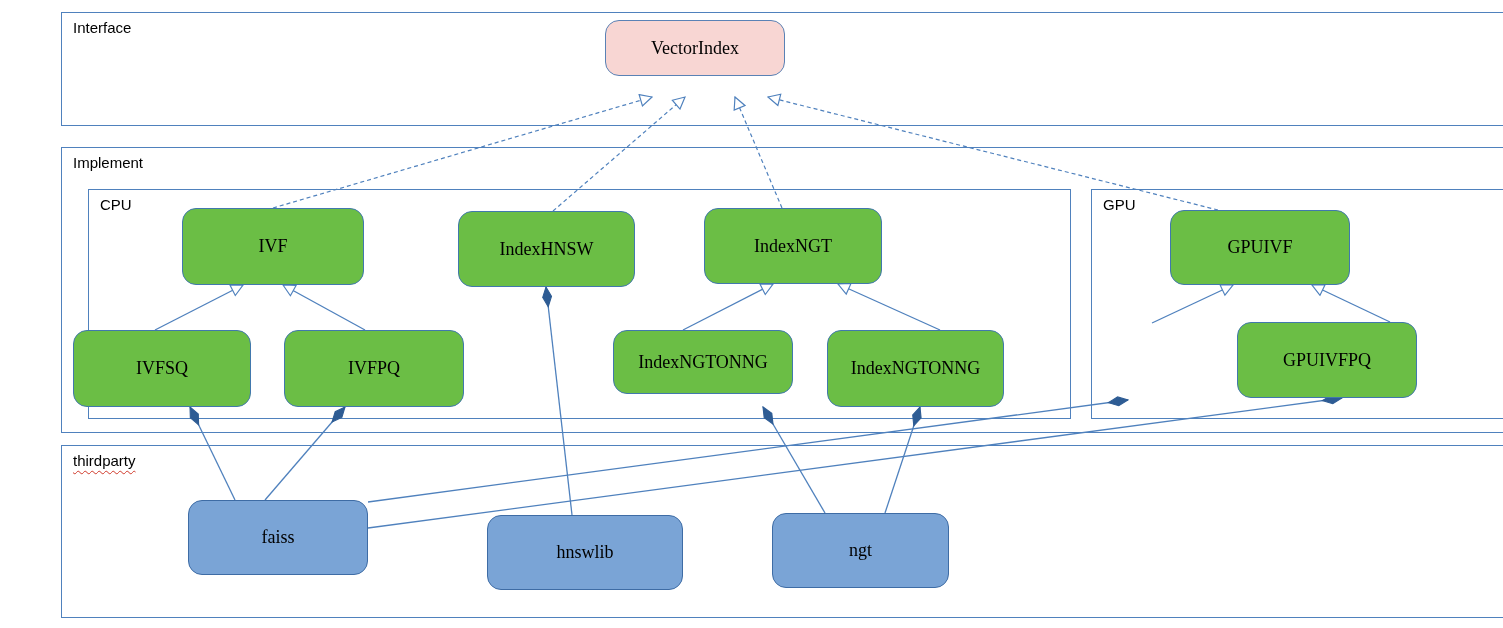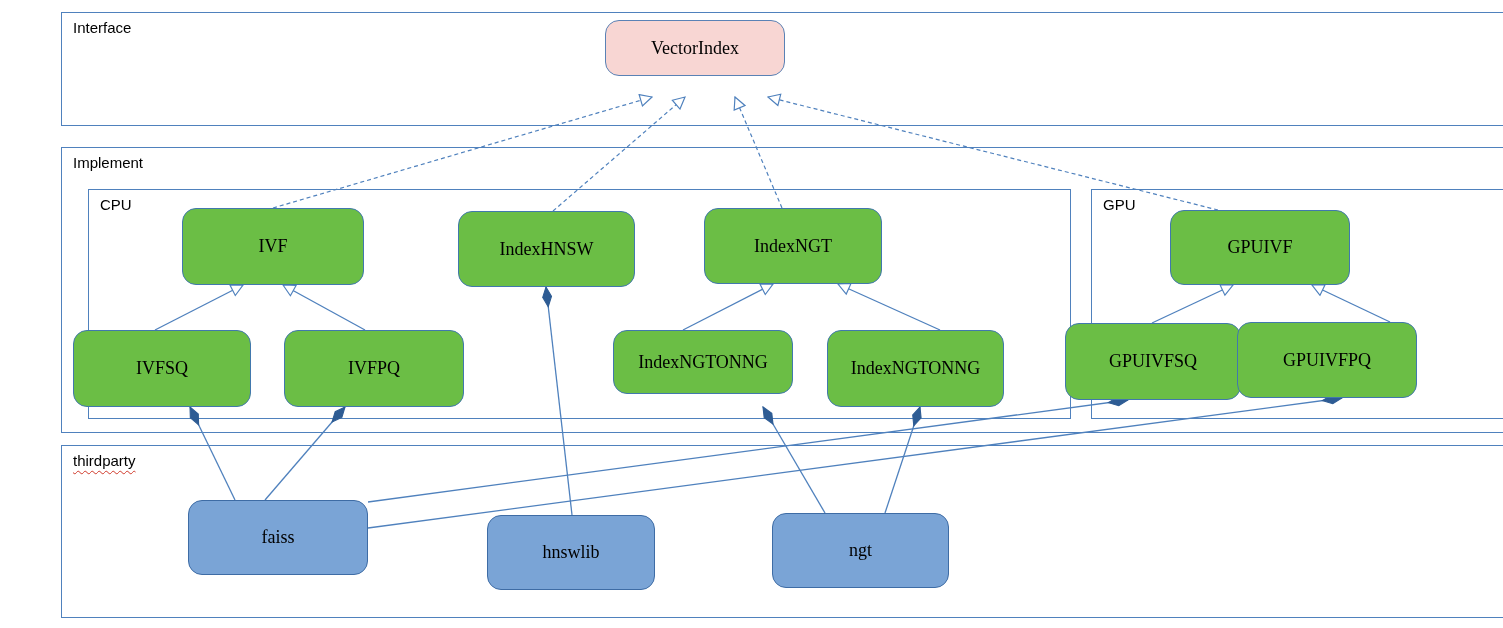--- a/index.html
+++ b/index.html
@@ -104,30 +104,27 @@
   <div class="node green" style="left:613px;top:330px;width:180px;height:64px">
     <span class="node-label">IndexNGTONNG</span>
   </div>
   <div class="node green" style="left:827px;top:330px;width:177px;height:77px">
     <span class="node-label">IndexNGTONNG</span>
   </div>
 
   <div class="node green" style="left:1170px;top:210px;width:180px;height:75px">
     <span class="node-label">GPUIVF</span>
   </div>
-  <div class="node green" style="left:1065px;top:323px;width:176px;height:77px">
-    <span class="node-label">GPUIVFSQ</span>
-  </div>
   <div class="node green" style="left:1237px;top:322px;width:180px;height:76px">
     <span class="node-label">GPUIVFPQ</span>
   </div>
 
   <div class="node blue" style="left:188px;top:500px;width:180px;height:75px">
     <span class="node-label">faiss</span>
   </div>
-  <div class="node blue" style="left:487px;top:515px;width:168px;height:75px">
+  <div class="node blue" style="left:487px;top:515px;width:196px;height:75px">
     <span class="node-label">hnswlib</span>
   </div>
   <div class="node blue" style="left:772px;top:513px;width:177px;height:75px">
     <span class="node-label">ngt</span>
   </div>
 
 </div>
 
 </body></html>

